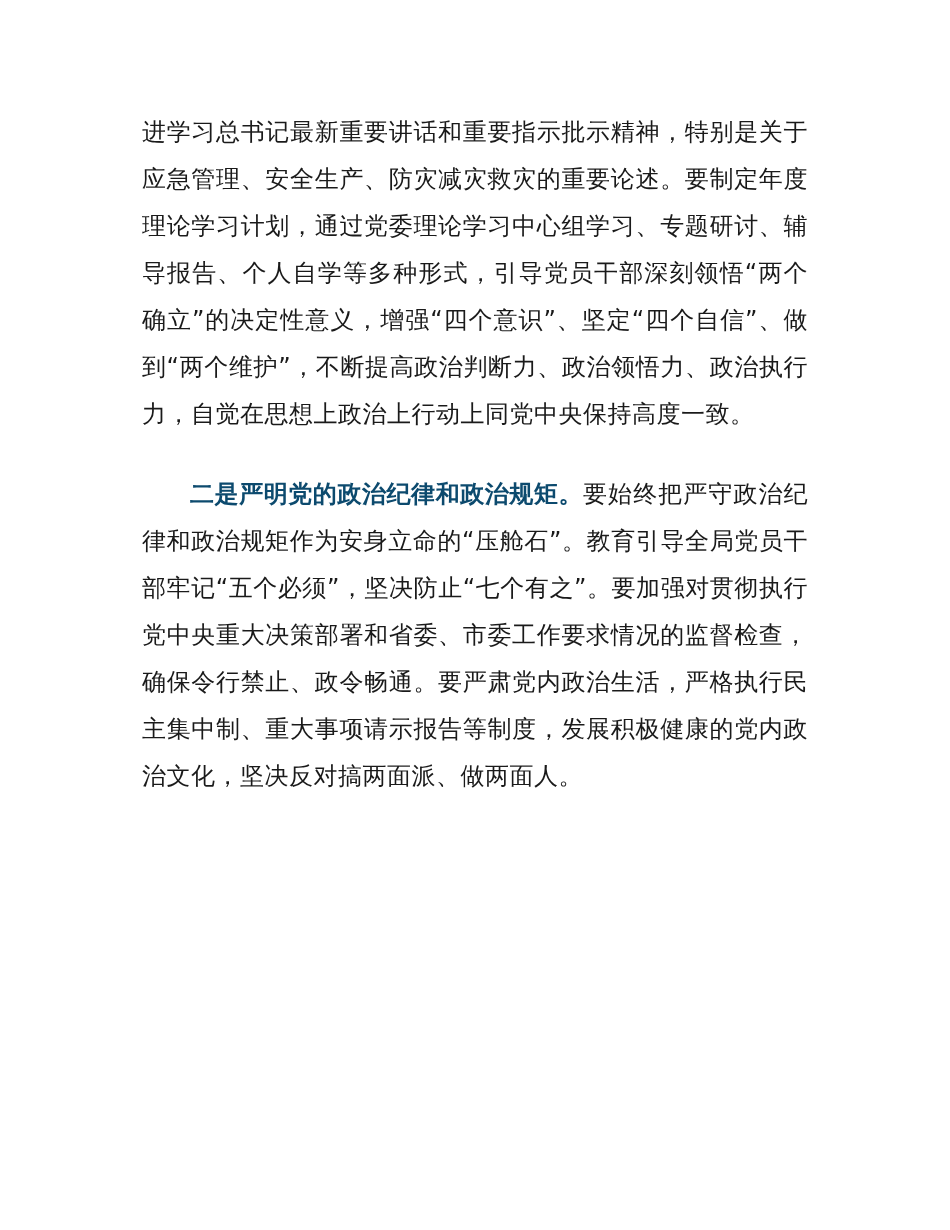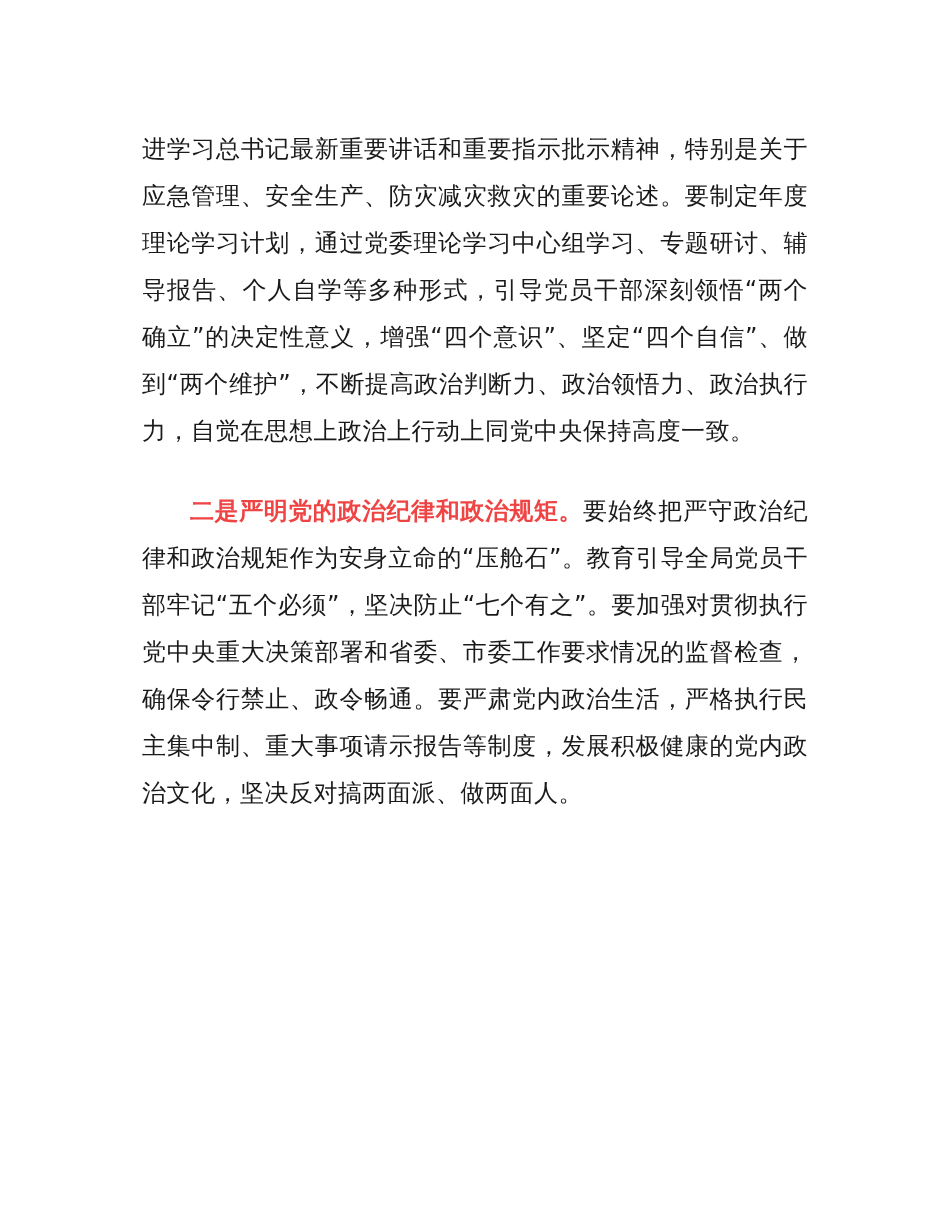--- a/index.html
+++ b/index.html
@@ -9,40 +9,40 @@
   }
   body {
     width: 950px;
     height: 1230px;
     position: relative;
     overflow: hidden;
   }
   .page {
     position: absolute;
     left: 142px;
-    top: 126px;
+    top: 109px;
     width: 666px;
     color: #1a1a1a;
     font-family: "DejaVu Sans", "Liberation Sans", sans-serif;
     font-size: 24px;
     line-height: 47px;
   }
   .para {
     margin: 0 0 33px 0;
     text-align: justify;
     text-align-last: left;
     word-break: break-all;
     letter-spacing: 0.5px;
   }
   .para.indent {
     text-indent: 48px;
   }
   .lead {
     font-weight: bold;
-    color: #ef4444;
+    color: #0c4a6e;
     letter-spacing: 0;
   }
 </style>
 </head>
 <body>
 
 <div class="page">
   <p class="para"><span class="lead"></span><span>进学习总书记最新重要讲话和重要指示批示精神，特别是关于应急管理、安全生产、防灾减灾救灾的重要论述。要制定年度理论学习计划，通过党委理论学习中心组学习、专题研讨、辅导报告、个人自学等多种形式，引导党员干部深刻领悟“两个确立”的决定性意义，增强“四个意识”、坚定“四个自信”、做到“两个维护”，不断提高政治判断力、政治领悟力、政治执行力，自觉在思想上政治上行动上同党中央保持高度一致。</span></p>
 
   <p class="para indent"><span class="lead">二是严明党的政治纪律和政治规矩。</span><span>要始终把严守政治纪律和政治规矩作为安身立命的“压舱石”。教育引导全局党员干部牢记“五个必须”，坚决防止“七个有之”。要加强对贯彻执行党中央重大决策部署和省委、市委工作要求情况的监督检查，确保令行禁止、政令畅通。要严肃党内政治生活，严格执行民主集中制、重大事项请示报告等制度，发展积极健康的党内政治文化，坚决反对搞两面派、做两面人。</span></p>

